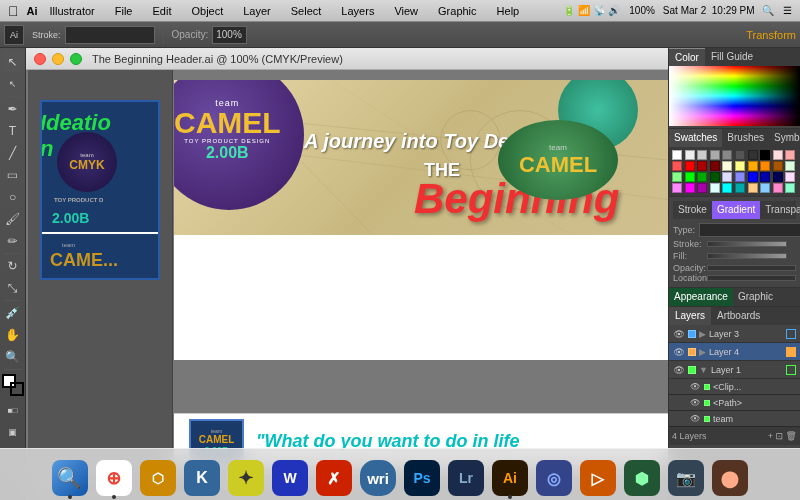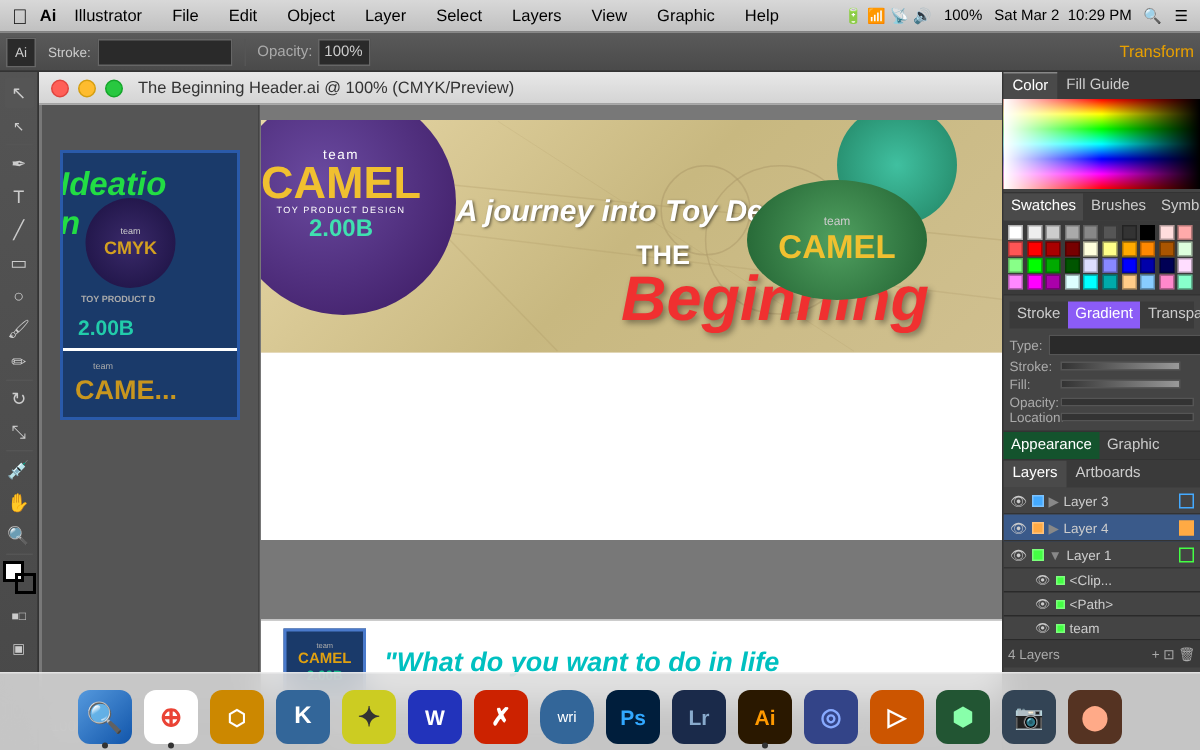--- a/index.html
+++ b/index.html
@@ -663,21 +663,21 @@
   <div class="dock-item">
     <div class="dock-icon" style="background:#cccc22;color:#333;font-size:18px;">✦</div>
   </div>
   <div class="dock-item">
     <div class="dock-icon" style="background:#2233bb;color:white;font-size:14px;">W</div>
   </div>
   <div class="dock-item">
     <div class="dock-icon" style="background:#cc2200;color:white;font-size:16px;">✗</div>
   </div>
   <div class="dock-item">
-    <div class="dock-icon" style="background:#336699;color:white;font-size:10px;font-weight:normal;border-radius:15px;">wri</div>
+    <div class="dock-icon" style="background:#336699;color:white;font-size:15px;font-weight:bold;border-radius:15px;">wri</div>
   </div>
   <div class="dock-item">
     <div class="dock-icon" style="background:#001e3c;color:#31a8ff;font-size:14px;font-weight:bold;">Ps</div>
   </div>
   <div class="dock-item">
     <div class="dock-icon" style="background:#1a2a4a;color:#88aacc;font-size:14px;font-weight:bold;">Lr</div>
   </div>
   <div class="dock-item">
     <div class="dock-icon" style="background:#2a1800;color:#ff9a00;font-size:14px;font-weight:bold;">Ai</div>
     <div class="dock-dot"></div>

